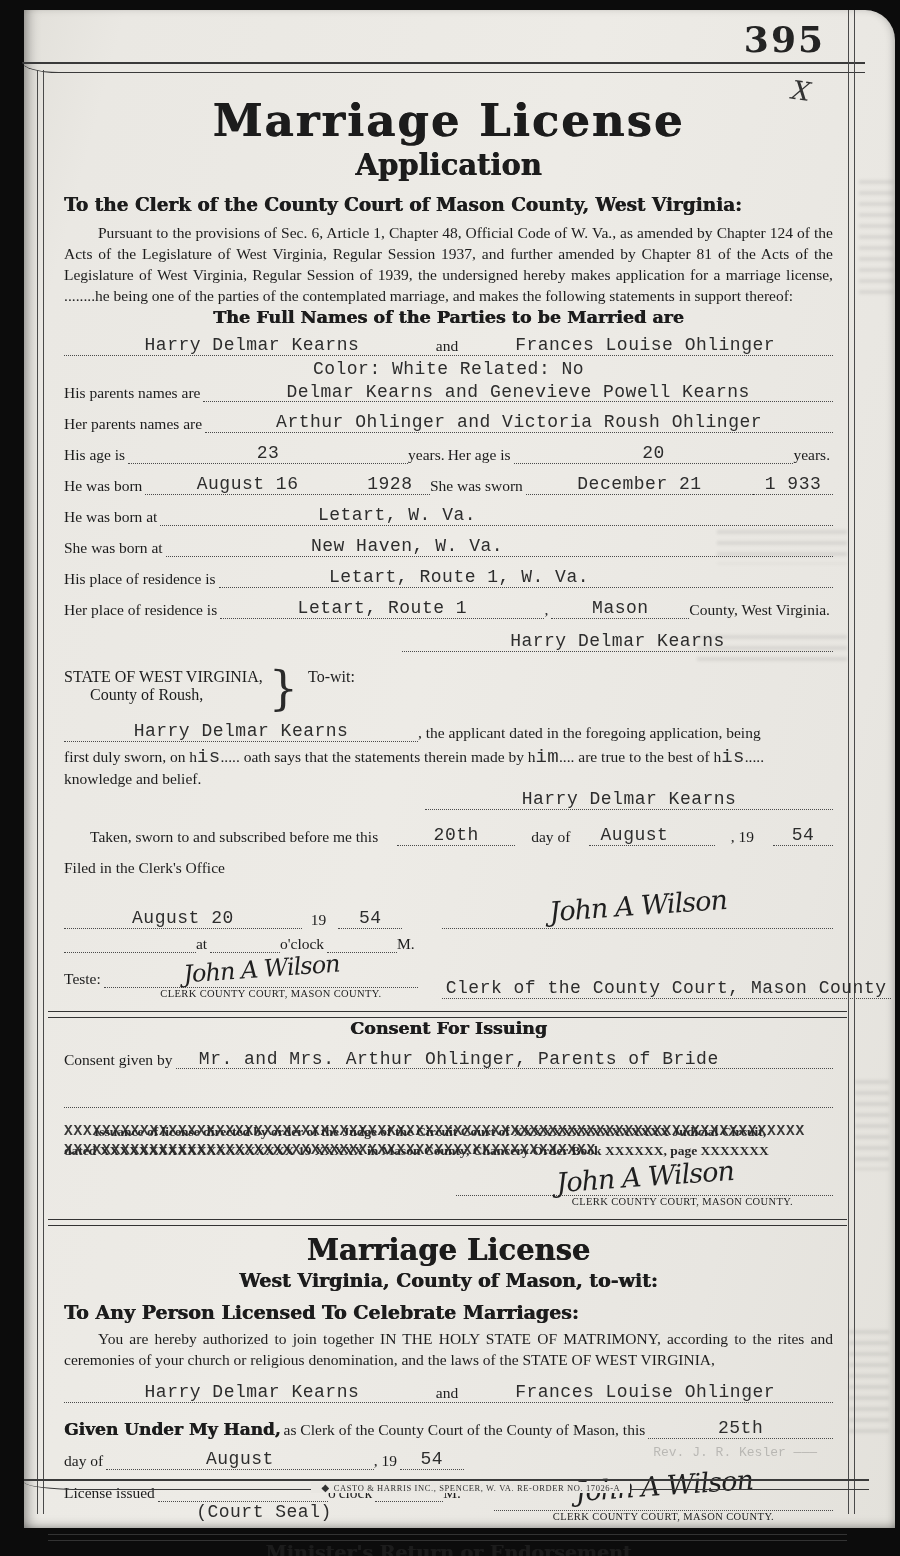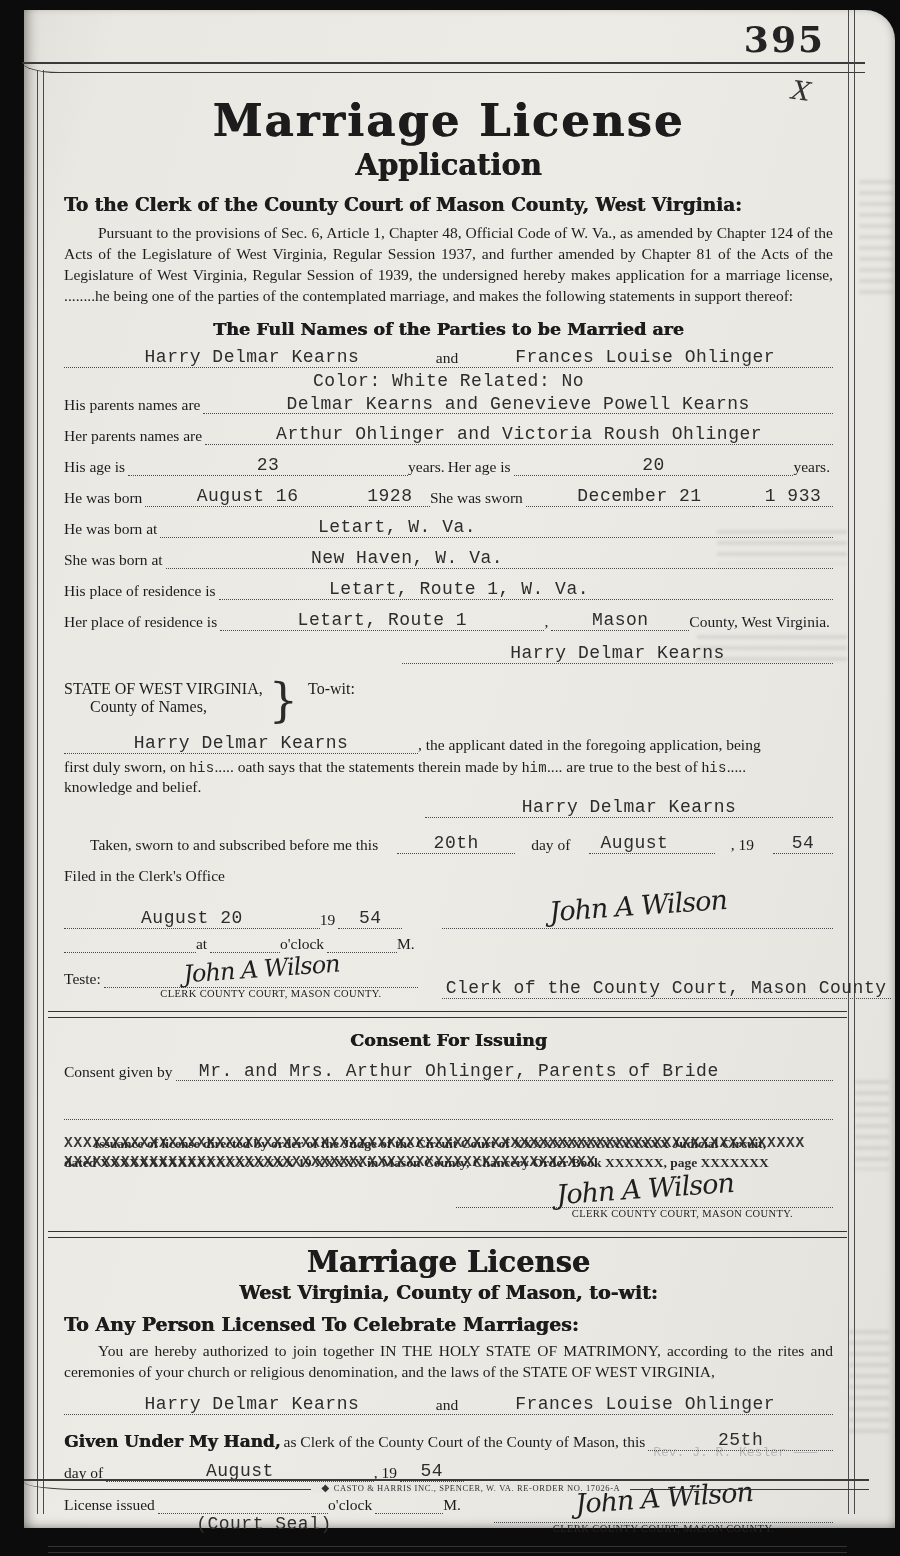--- a/index.html
+++ b/index.html
@@ -33,30 +33,30 @@
     border-left:1.6px solid #4a4a4a;border-right:1.6px solid #4a4a4a;}
   .vrule-right{position:absolute;right:40px;top:0;bottom:14px;width:5px;
     border-left:1.6px solid #4a4a4a;border-right:1.6px solid #4a4a4a;}
   .content{position:absolute;left:40px;right:62px;top:74px;}
 
   .bl{font-family:"DejaVu Serif",serif;font-weight:bold;text-shadow:.6px 0 0 currentColor;}
   .doc-title{text-align:center;font-size:45px;letter-spacing:2px;margin-top:14px;line-height:1;}
   .doc-subtitle{text-align:center;font-size:29px;margin-top:8px;line-height:1;}
   .addressee{font-size:18.5px;margin-top:14px;}
   .intro{font-size:15.5px;line-height:1.35;text-align:justify;margin-top:8px;text-indent:34px;}
-  .sec-head{text-align:center;font-size:17.5px;margin-top:12px;}
+  .sec-head{text-align:center;font-size:17.5px;}
   .sec-head-lg{text-align:center;font-size:29px;margin-top:10px;line-height:1;}
   .sec-subhead{text-align:center;font-size:19px;margin-top:4px;}
 
   .row{display:flex;align-items:flex-end;margin-top:11px;font-size:15.5px;}
   .lbl{white-space:nowrap;padding:0 3px 0 0;}
   .fill{flex:1 1 auto;border-bottom:1.6px dotted #4a4a4a;text-align:center;padding:0 4px;line-height:1.05;min-height:1em;}
   .fill.nogrow{flex:0 0 auto;}
   .typed{font-family:"Liberation Mono","DejaVu Sans Mono",monospace;font-size:18px;letter-spacing:.5px;color:#2d2d2d;white-space:nowrap;}
-  .typed-sm{font-family:"Liberation Mono","DejaVu Sans Mono",monospace;font-size:14px;letter-spacing:.3px;color:#2d2d2d;}
+  .typed-sm{font-family:"Liberation Mono","DejaVu Sans Mono",monospace;font-size:19px;letter-spacing:.3px;color:#2d2d2d;}
   .spacer{flex:1 1 auto;}
   .center-typed{text-align:center;margin-top:3px;}
 
   .state-block{display:flex;align-items:flex-start;margin-top:16px;}
   .state-lines{font-size:16px;}
   .state-lines .l2{padding-left:26px;}
   .brace{font-family:"DejaVu Serif",serif;font-size:46px;font-weight:200;margin:0 10px 0 6px;line-height:.9;color:#2a2a2a;}
   .towit{font-size:16px;}
 
   .sig{
@@ -176,21 +176,21 @@
     </div>
 
     <div class="row" style="margin-top:13px;">
       <span class="spacer"></span>
       <span class="fill nogrow" style="width:55%;"><span class="typed">Harry Delmar Kearns</span></span>
     </div>
 
     <div class="state-block">
       <div class="state-lines">
         <div>STATE OF WEST VIRGINIA,</div>
-        <div class="l2">County of Names,</div>
+        <div class="l2">County of Roush,</div>
       </div>
       <div class="brace">}</div>
       <div class="towit">To-wit:</div>
     </div>
 
     <div class="row" style="margin-top:13px;">
       <span class="fill nogrow" style="width:45%;"><span class="typed">Harry Delmar Kearns</span></span>
       <span class="lbl">, the applicant dated in the foregoing application, being</span>
     </div>
     <div style="margin-top:4px;font-size:15.5px;">
@@ -208,21 +208,21 @@
       <span class="fill nogrow" style="width:110px;"><span class="typed">20th</span></span>
       <span class="lbl">day of</span>
       <span class="fill"><span class="typed" style="margin-right:30%;">August</span></span>
       <span class="lbl">, 19</span>
       <span class="fill nogrow" style="width:52px;"><span class="typed">54</span></span>
     </div>
 
     <div style="font-size:15.5px;margin-top:13px;">Filed in the Clerk's Office</div>
     <div class="twocol">
       <div style="flex:0 0 44%;">
-        <div class="row" style="margin-top:24px;">
+        <div class="row" style="margin-top:32px;gap:9px;">
           <span class="fill"><span class="typed">August 20</span></span>
           <span class="lbl">19</span>
           <span class="fill nogrow" style="width:56px;"><span class="typed">54</span></span>
         </div>
       </div>
       <div style="flex:1;padding-left:40px;">
         <div class="fill" style="display:block;height:40px;">
           <span class="sig">John A Wilson</span>
         </div>
       </div>

